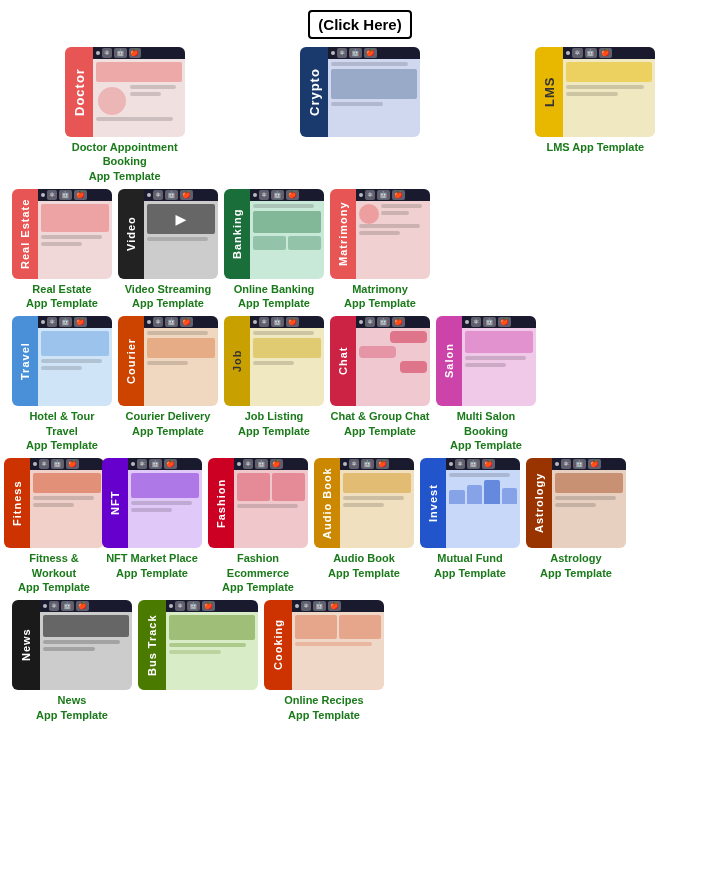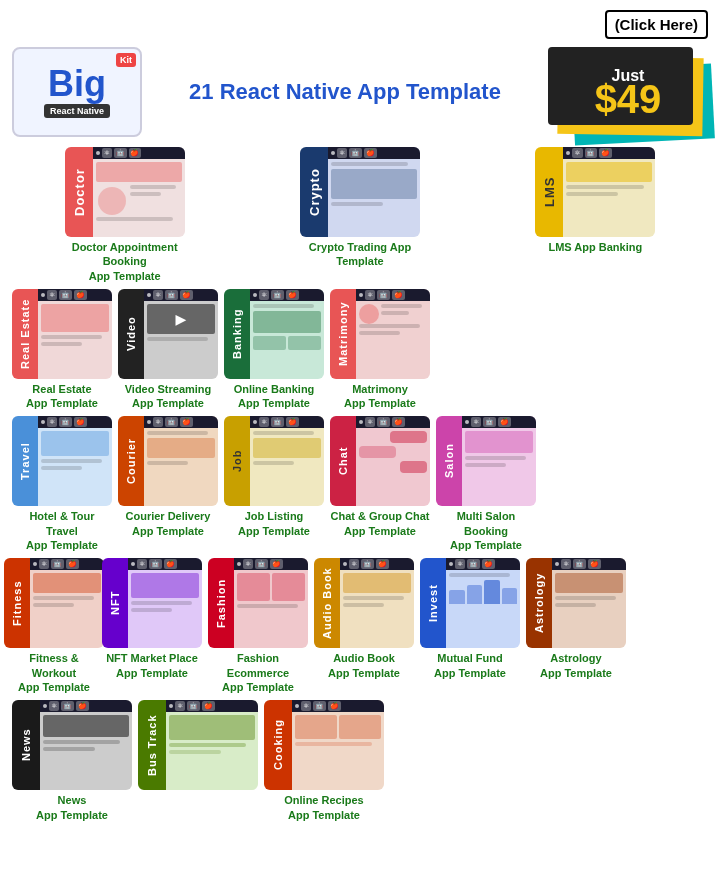--- a/index.html
+++ b/index.html
@@ -12,21 +12,21 @@
     }
     .container {
       width: 720px;
       padding: 10px 12px;
       background: #fff;
     }
     
     .header {
       display: flex;
       align-items: center;
-      justify-content: flex-end;
+      justify-content: center;
       margin-bottom: 8px;
     }
     .click-here {
       font-size: 15px;
       font-weight: bold;
       color: #000;
       border: 2px solid #000;
       padding: 4px 8px;
       border-radius: 4px;
     }
@@ -259,38 +259,20 @@
   </style>
 </head>
 <body>
 
 <div class="container">
 
   <div class="header">
     <div class="click-here">(Click Here)</div>
   </div>
 
-  <div class="banner-row">
-
-    <div class="big-kit-logo">
-      <div class="kit-badge">Kit</div>
-      <div class="big-text">Big</div>
-      <div class="react-native-text">React Native</div>
-    </div>
-
-    <div class="center-text">21 React Native App Template</div>
-
-    <div class="price-badge">
-      <div class="price-bg-teal"></div>
-      <div class="price-bg-yellow"></div>
-      <div class="price-bg-dark"></div>
-      <div class="just-label">Just</div>
-      <div class="price-value">$49</div>
-    </div>
-  </div>
 
   <div class="first-row">
 
     <div class="app-item" style="width:120px">
       <div class="app-thumb" style="width:120px;height:90px;border-radius:6px;overflow:hidden;display:flex;">
         <div class="side-label" style="background:#e85555;width:28px;">Doctor</div>
         <div class="app-screen" style="background:#f0e0e0;flex:1;position:relative;">
           <div class="screen-top-bar" style="background:#1a1a2e;">
             <div class="screen-dot"></div>
             <div class="tech-icon">⚛</div>
@@ -323,41 +305,40 @@
             <div class="tech-icon">🤖</div>
             <div class="tech-icon">🍎</div>
           </div>
           <div class="screen-content">
             <div class="screen-line screen-line-full"></div>
             <div style="background:rgba(26,58,110,0.3);height:30px;border-radius:2px;margin-bottom:3px;"></div>
             <div class="screen-line screen-line-short"></div>
           </div>
         </div>
       </div>
-      <div class="app-label">Crypto Trading App Template</div>
     </div>
 
     <div class="app-item" style="width:120px">
       <div class="app-thumb" style="width:120px;height:90px;border-radius:6px;overflow:hidden;display:flex;">
         <div class="side-label" style="background:#e8b800;width:28px;color:#333;">LMS</div>
         <div class="app-screen" style="background:#f0e8c0;flex:1;position:relative;">
           <div class="screen-top-bar" style="background:#1a1a2e;">
             <div class="screen-dot"></div>
             <div class="tech-icon">⚛</div>
             <div class="tech-icon">🤖</div>
             <div class="tech-icon">🍎</div>
           </div>
           <div class="screen-content">
             <div class="screen-rect" style="background:rgba(232,184,0,0.5);height:20px;"></div>
             <div class="screen-line screen-line-full"></div>
             <div class="screen-line screen-line-short"></div>
           </div>
         </div>
       </div>
-      <div class="app-label">LMS App Banking</div>
+      <div class="app-label">LMS App Template</div>
     </div>
 
   </div>
 
   <div class="row-sticker">
 
     <div class="app-item" style="width:100px">
       <div class="app-thumb" style="width:100px;height:90px;border-radius:6px;overflow:hidden;display:flex;">
         <div class="side-label" style="background:#e85555;width:26px;font-size:11px;">Real Estate</div>
         <div class="app-screen" style="background:#f0d8d8;flex:1;">

